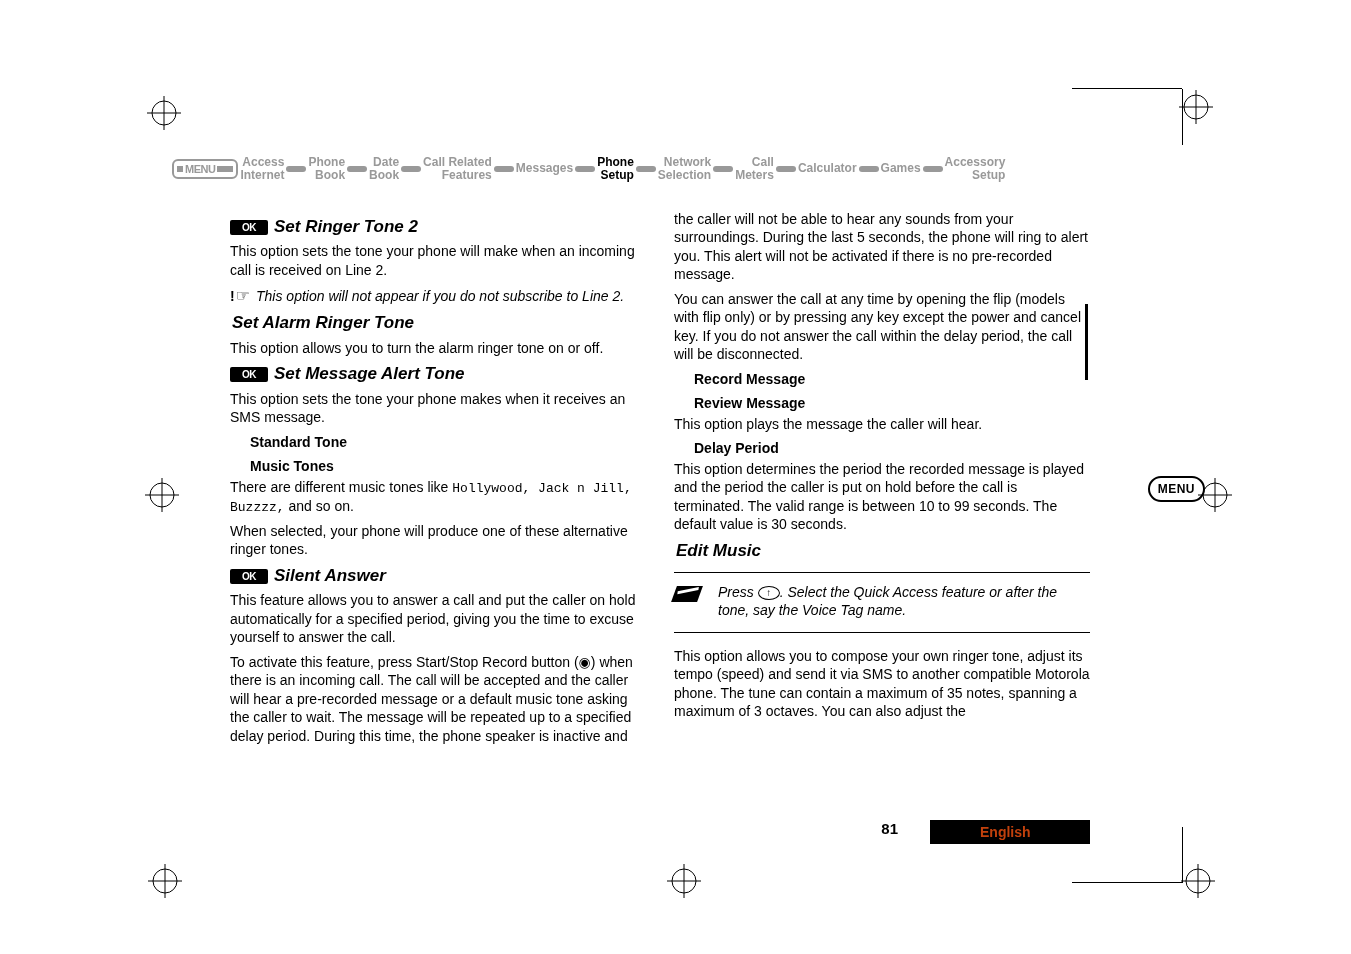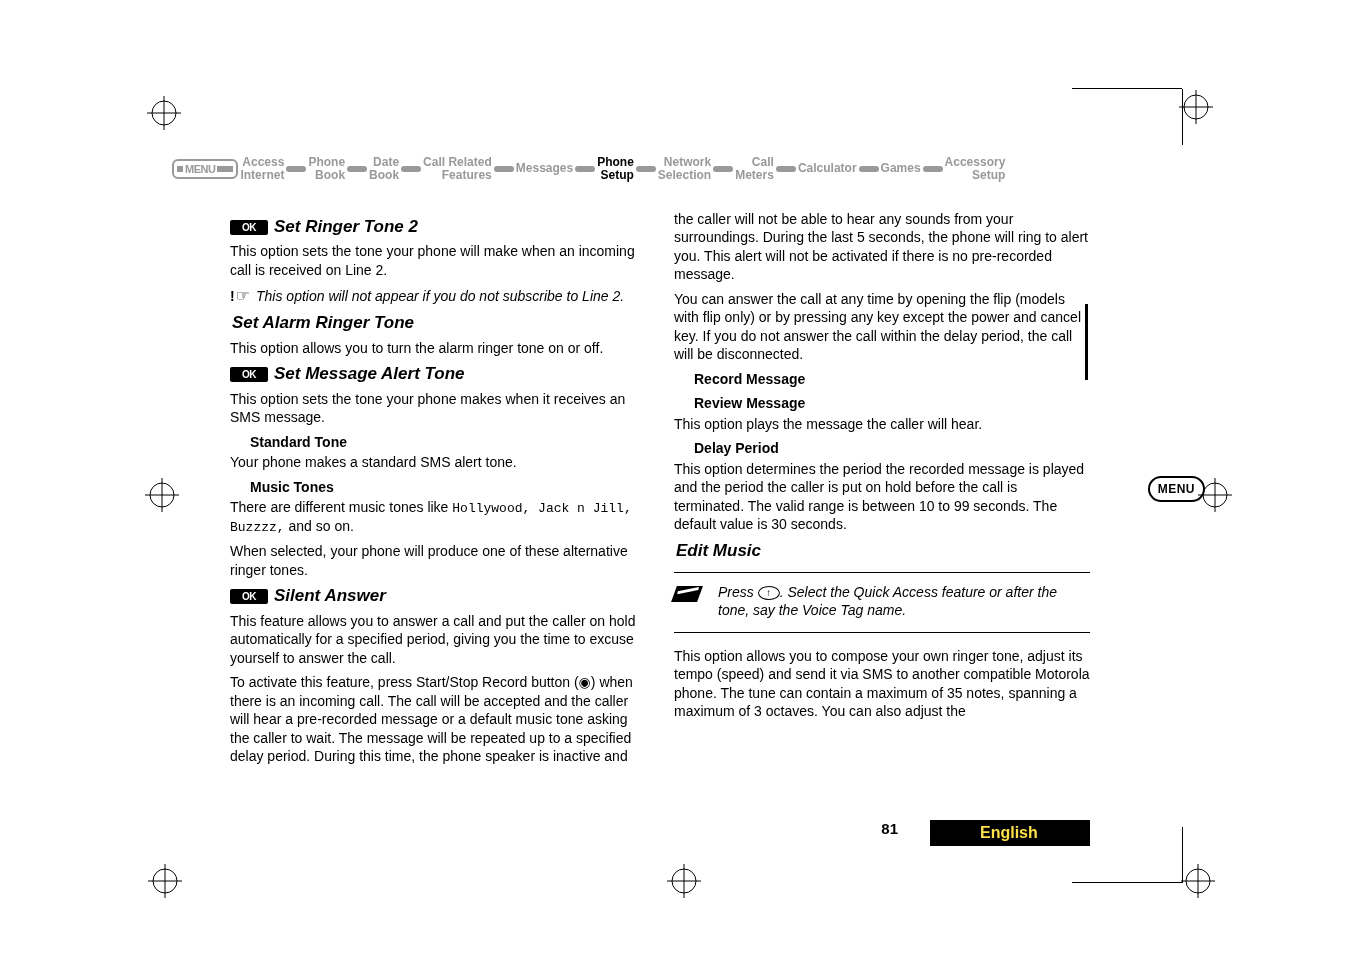--- a/index.html
+++ b/index.html
@@ -206,24 +206,24 @@
     left: 230px;
     width: 860px;
     display: flex;
     justify-content: flex-end;
     align-items: flex-start;
     gap: 32px;
   }
   .page-num { font-weight: bold; font-size: 15px; }
   .lang-box {
     background: #000;
-    color: #fde047;
+    color: #c2410c;
     font-weight: bold;
     padding: 4px 26px 4px 26px;
-    font-size: 16px;
+    font-size: 14px;
     width: 160px;
     text-align: left;
   }
   .lang-box::before {
     content: "";
     display: inline-block;
     width: 24px;
   }
 
 </style>
@@ -348,21 +348,20 @@
       </h2>
     <p class="body">This option allows you to turn the alarm ringer tone on or off.</p>
 
     <h2>
         <span class="ok-badge">OK</span>
         <span>Set Message Alert Tone</span>
       </h2>
     <p class="body">This option sets the tone your phone makes when it receives an SMS message.</p>
 
     <h3>Standard Tone</h3>
-    <p class="body">Your phone makes a standard SMS alert tone.</p>
 
     <h3>Music Tones</h3>
     <p class="body">
       <span>There are different music tones like </span><span class="mono">Hollywood, Jack n Jill, Buzzzz,</span><span> and so on.</span>
     </p>
     <p class="body">When selected, your phone will produce one of these alternative ringer tones.</p>
 
     <h2>
         <span class="ok-badge">OK</span>
         <span>Silent Answer</span>

